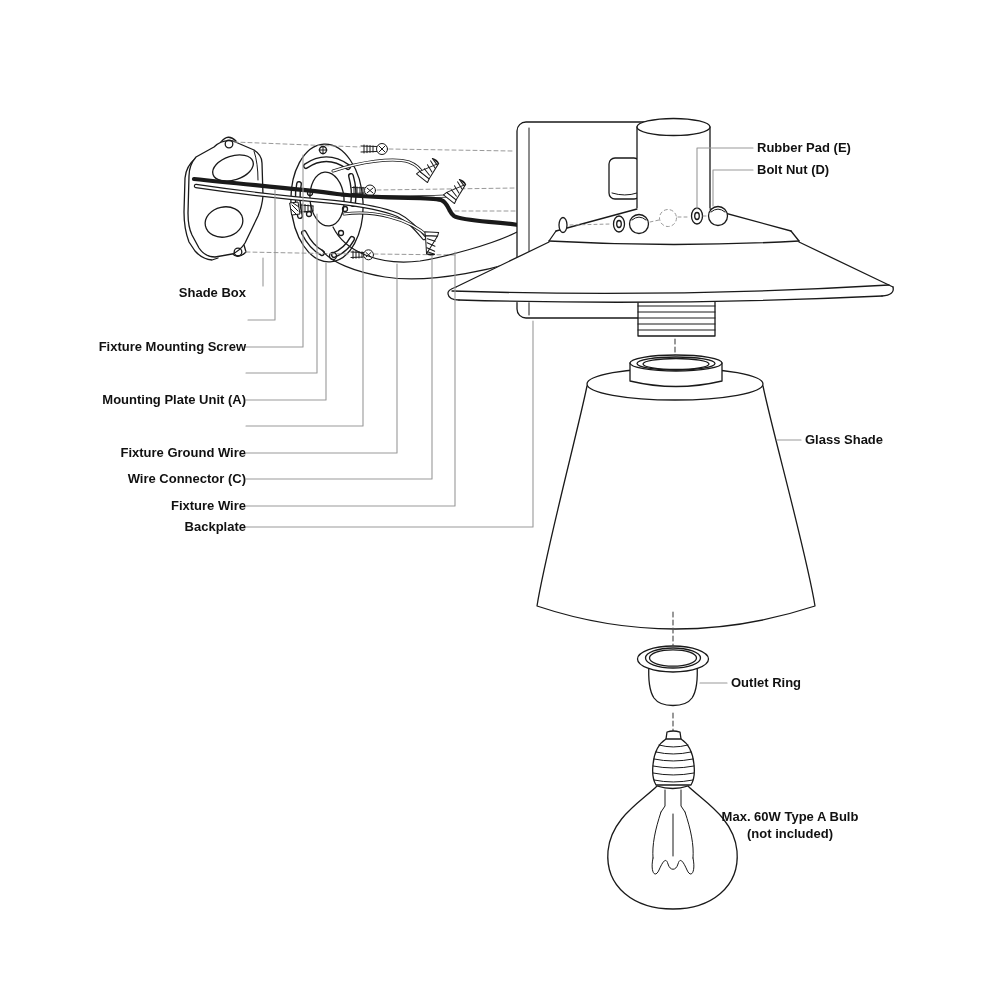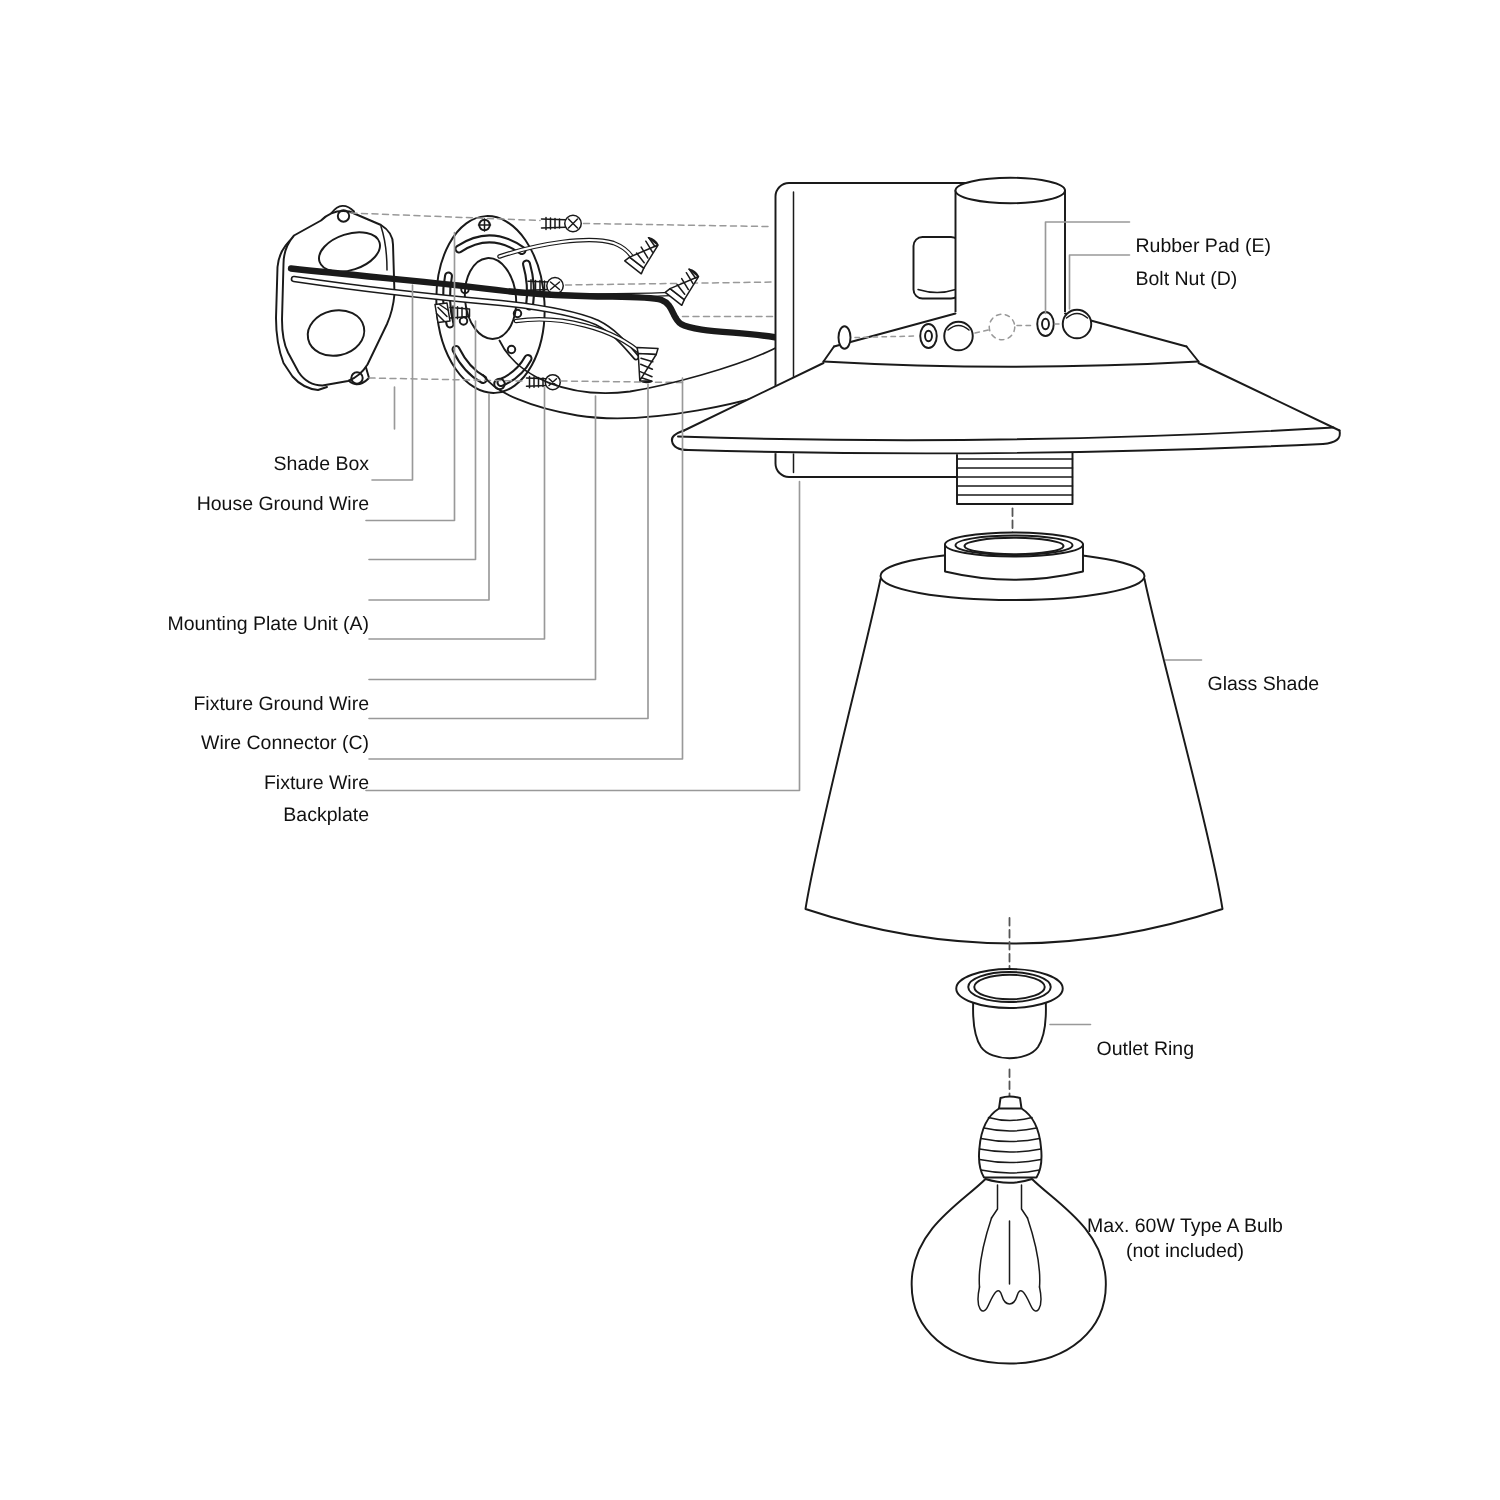--- a/index.html
+++ b/index.html
@@ -1,21 +1,21 @@
 <!DOCTYPE html>
 <html><head>
 <meta charset="utf-8">
 <style>
   html,body{margin:0;padding:0;background:#fff;}
   #stage{position:relative;width:1000px;height:1000px;background:#fff;overflow:hidden;
          font-family:"Liberation Sans","DejaVu Sans",sans-serif;}
   #art{position:absolute;left:0;top:0;}
-  .lbl{position:absolute;font-size:13px;font-weight:normal;color:#111;height:18px;line-height:18px;white-space:nowrap;margin-top:16px;}
+  .lbl{position:absolute;font-size:13px;font-weight:bold;color:#111;height:18px;line-height:18px;white-space:nowrap;}
   .lbl-left{left:20px;width:226px;text-align:right;}
-  .note{position:absolute;font-size:13px;font-weight:normal;color:#111;text-align:center;line-height:17px;}
+  .note{position:absolute;font-size:13px;font-weight:bold;color:#111;text-align:center;line-height:17px;}
 </style>
 </head>
 <body>
 
 <div id="stage">
 
 <svg id="art" width="1000" height="1000" viewBox="0 0 1000 1000" xmlns="http://www.w3.org/2000/svg">
   <g stroke="#1a1a1a" fill="none" stroke-width="1.3" stroke-linecap="round" stroke-linejoin="round">
 
     <g>
@@ -222,21 +222,21 @@
       <path d="M244,527 H533 V321"></path>
       <path d="M753,148 H697 V209"></path>
       <path d="M753,170 H713 V206"></path>
       <path d="M777,440 H801"></path>
       <path d="M700,683 H727"></path>
     </g>
   </g>
 </svg>
 
 <div class="lbl lbl-left" style="top:284px">Shade Box</div>
-<div class="lbl lbl-left" style="top:311px">House Ground Wire</div>
+<div class="lbl lbl-left" style="top:338px">Fixture Mounting Screw</div>
 <div class="lbl lbl-left" style="top:391px">Mounting Plate Unit (A)</div>
 <div class="lbl lbl-left" style="top:470px">Wire Connector (C)</div>
 <div class="lbl lbl-left" style="top:444px">Fixture Ground Wire</div>
 <div class="lbl lbl-left" style="top:497px">Fixture Wire</div>
 <div class="lbl lbl-left" style="top:518px">Backplate</div>
 
 <div class="lbl" style="left:757px;top:139px">Rubber Pad (E)</div>
 <div class="lbl" style="left:757px;top:161px">Bolt Nut (D)</div>
 <div class="lbl" style="left:805px;top:431px">Glass Shade</div>
 <div class="lbl" style="left:731px;top:674px">Outlet Ring</div>

